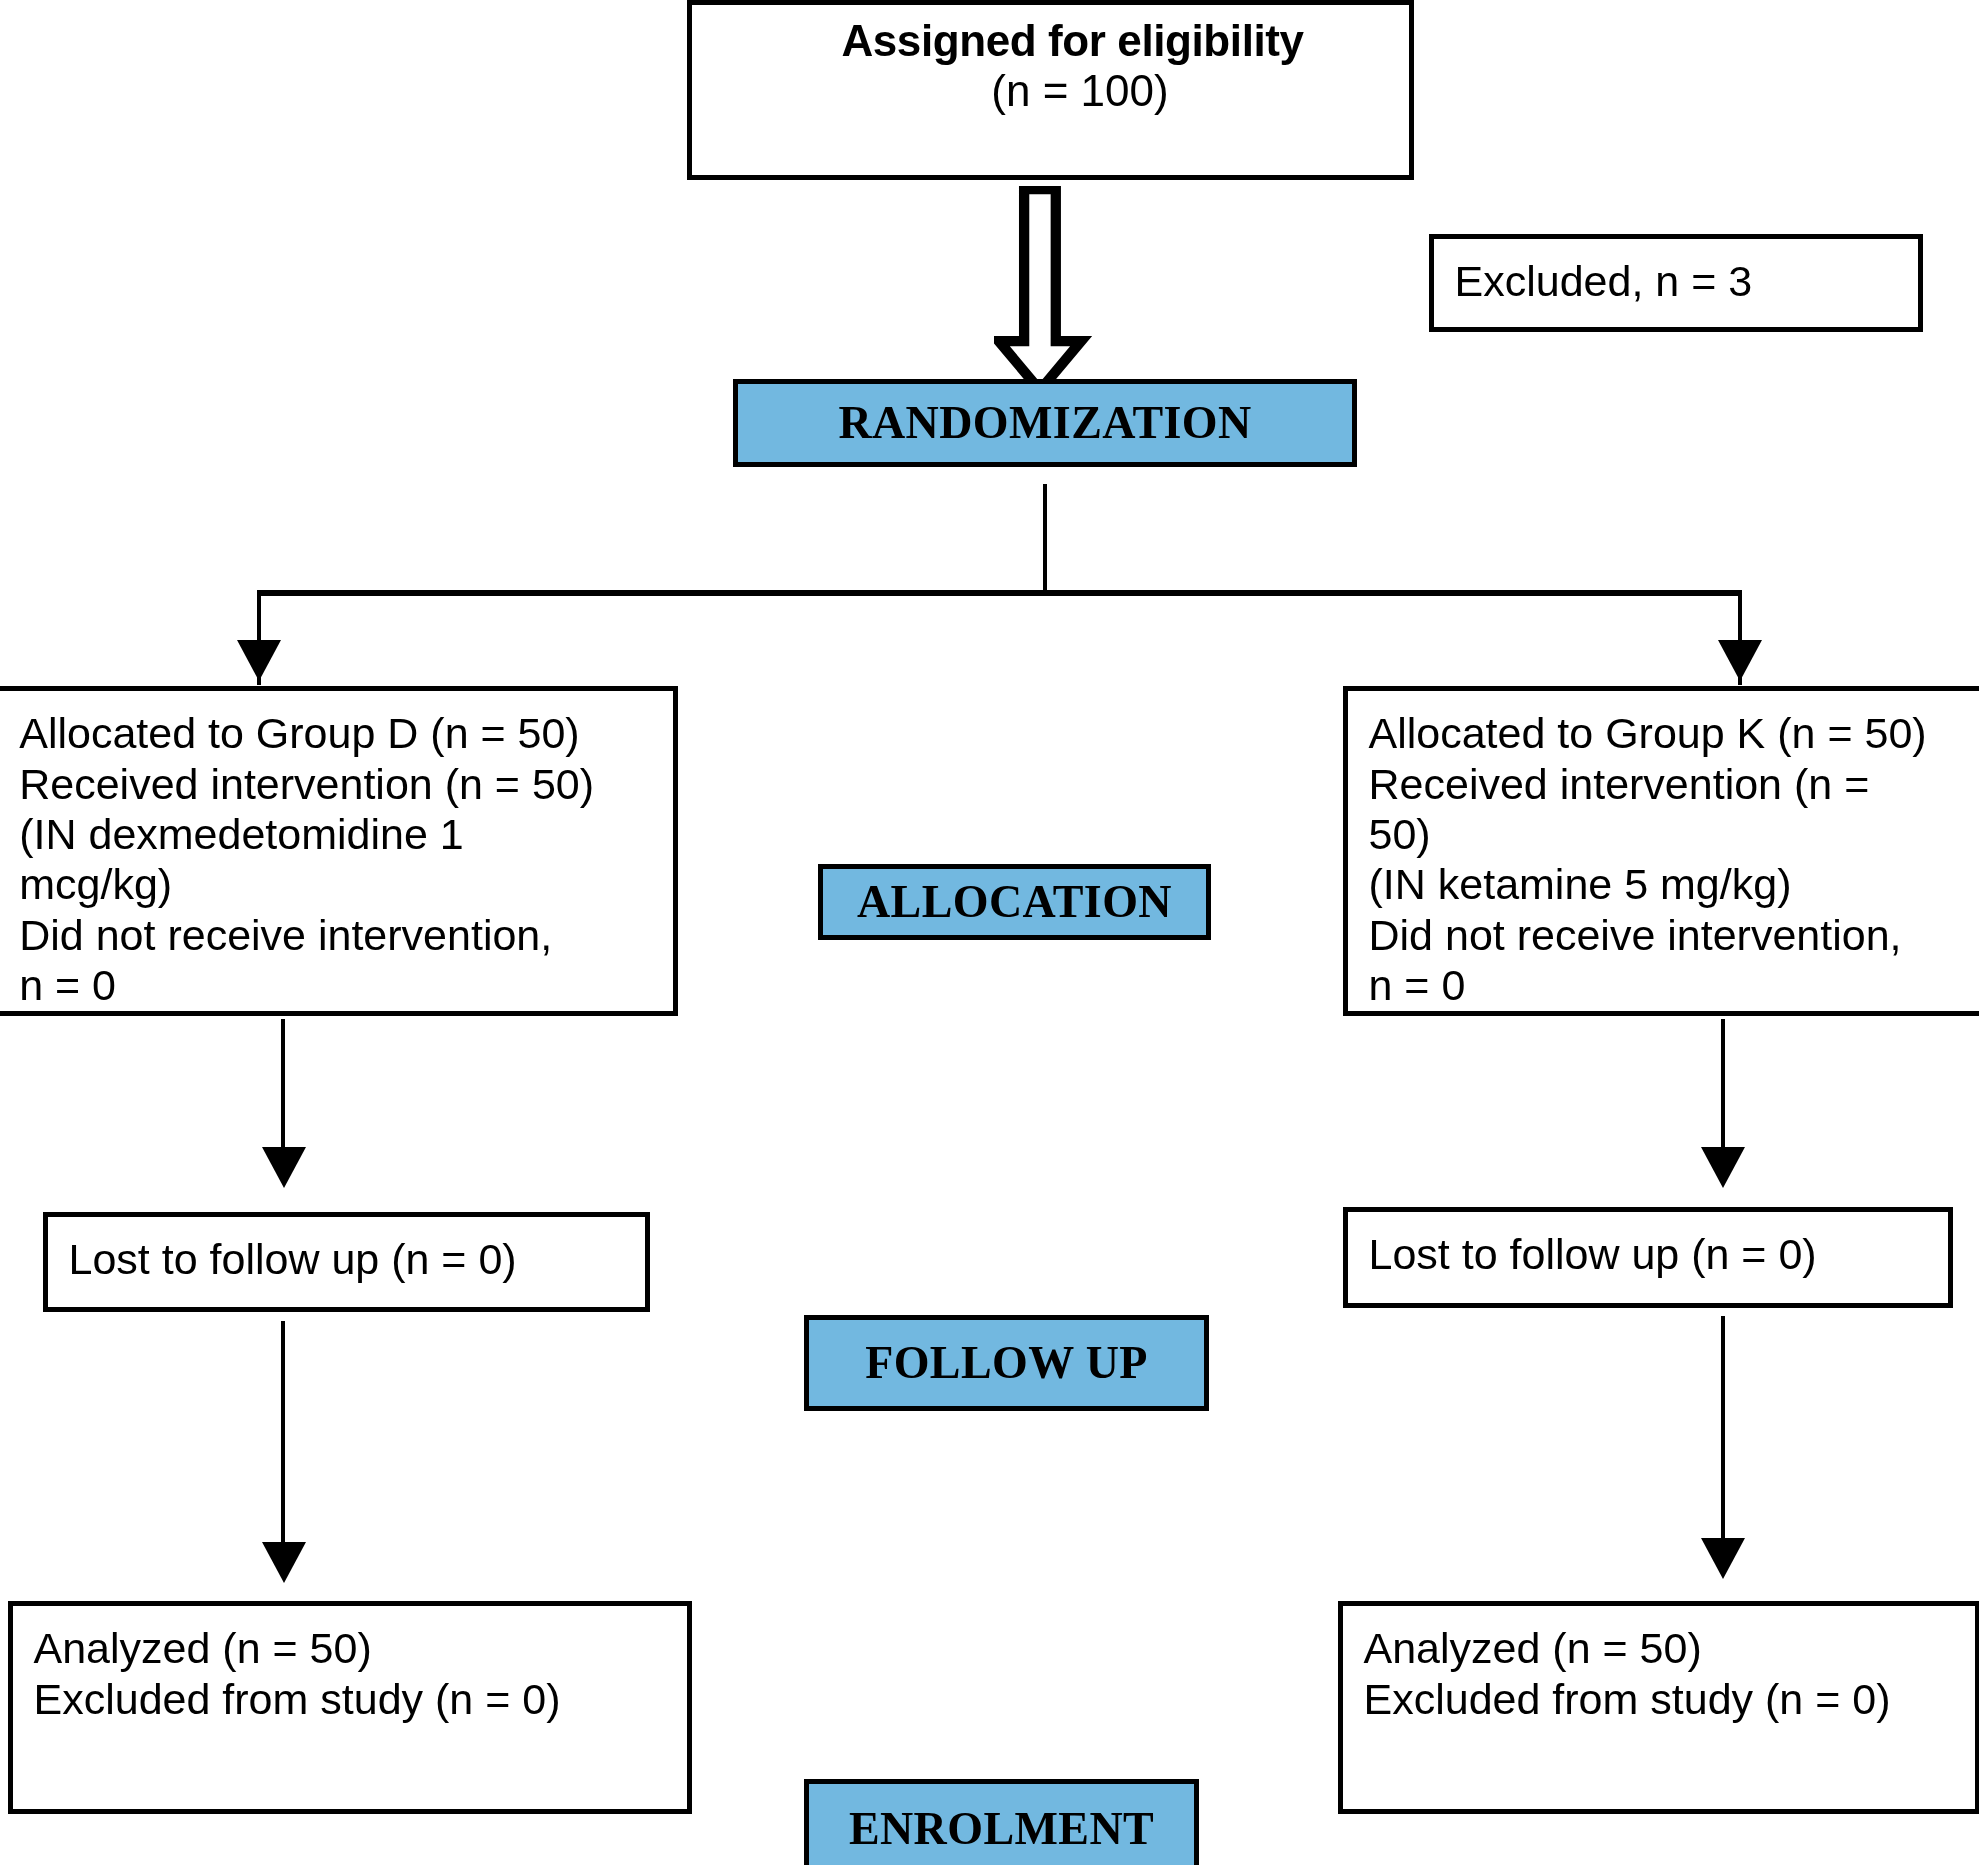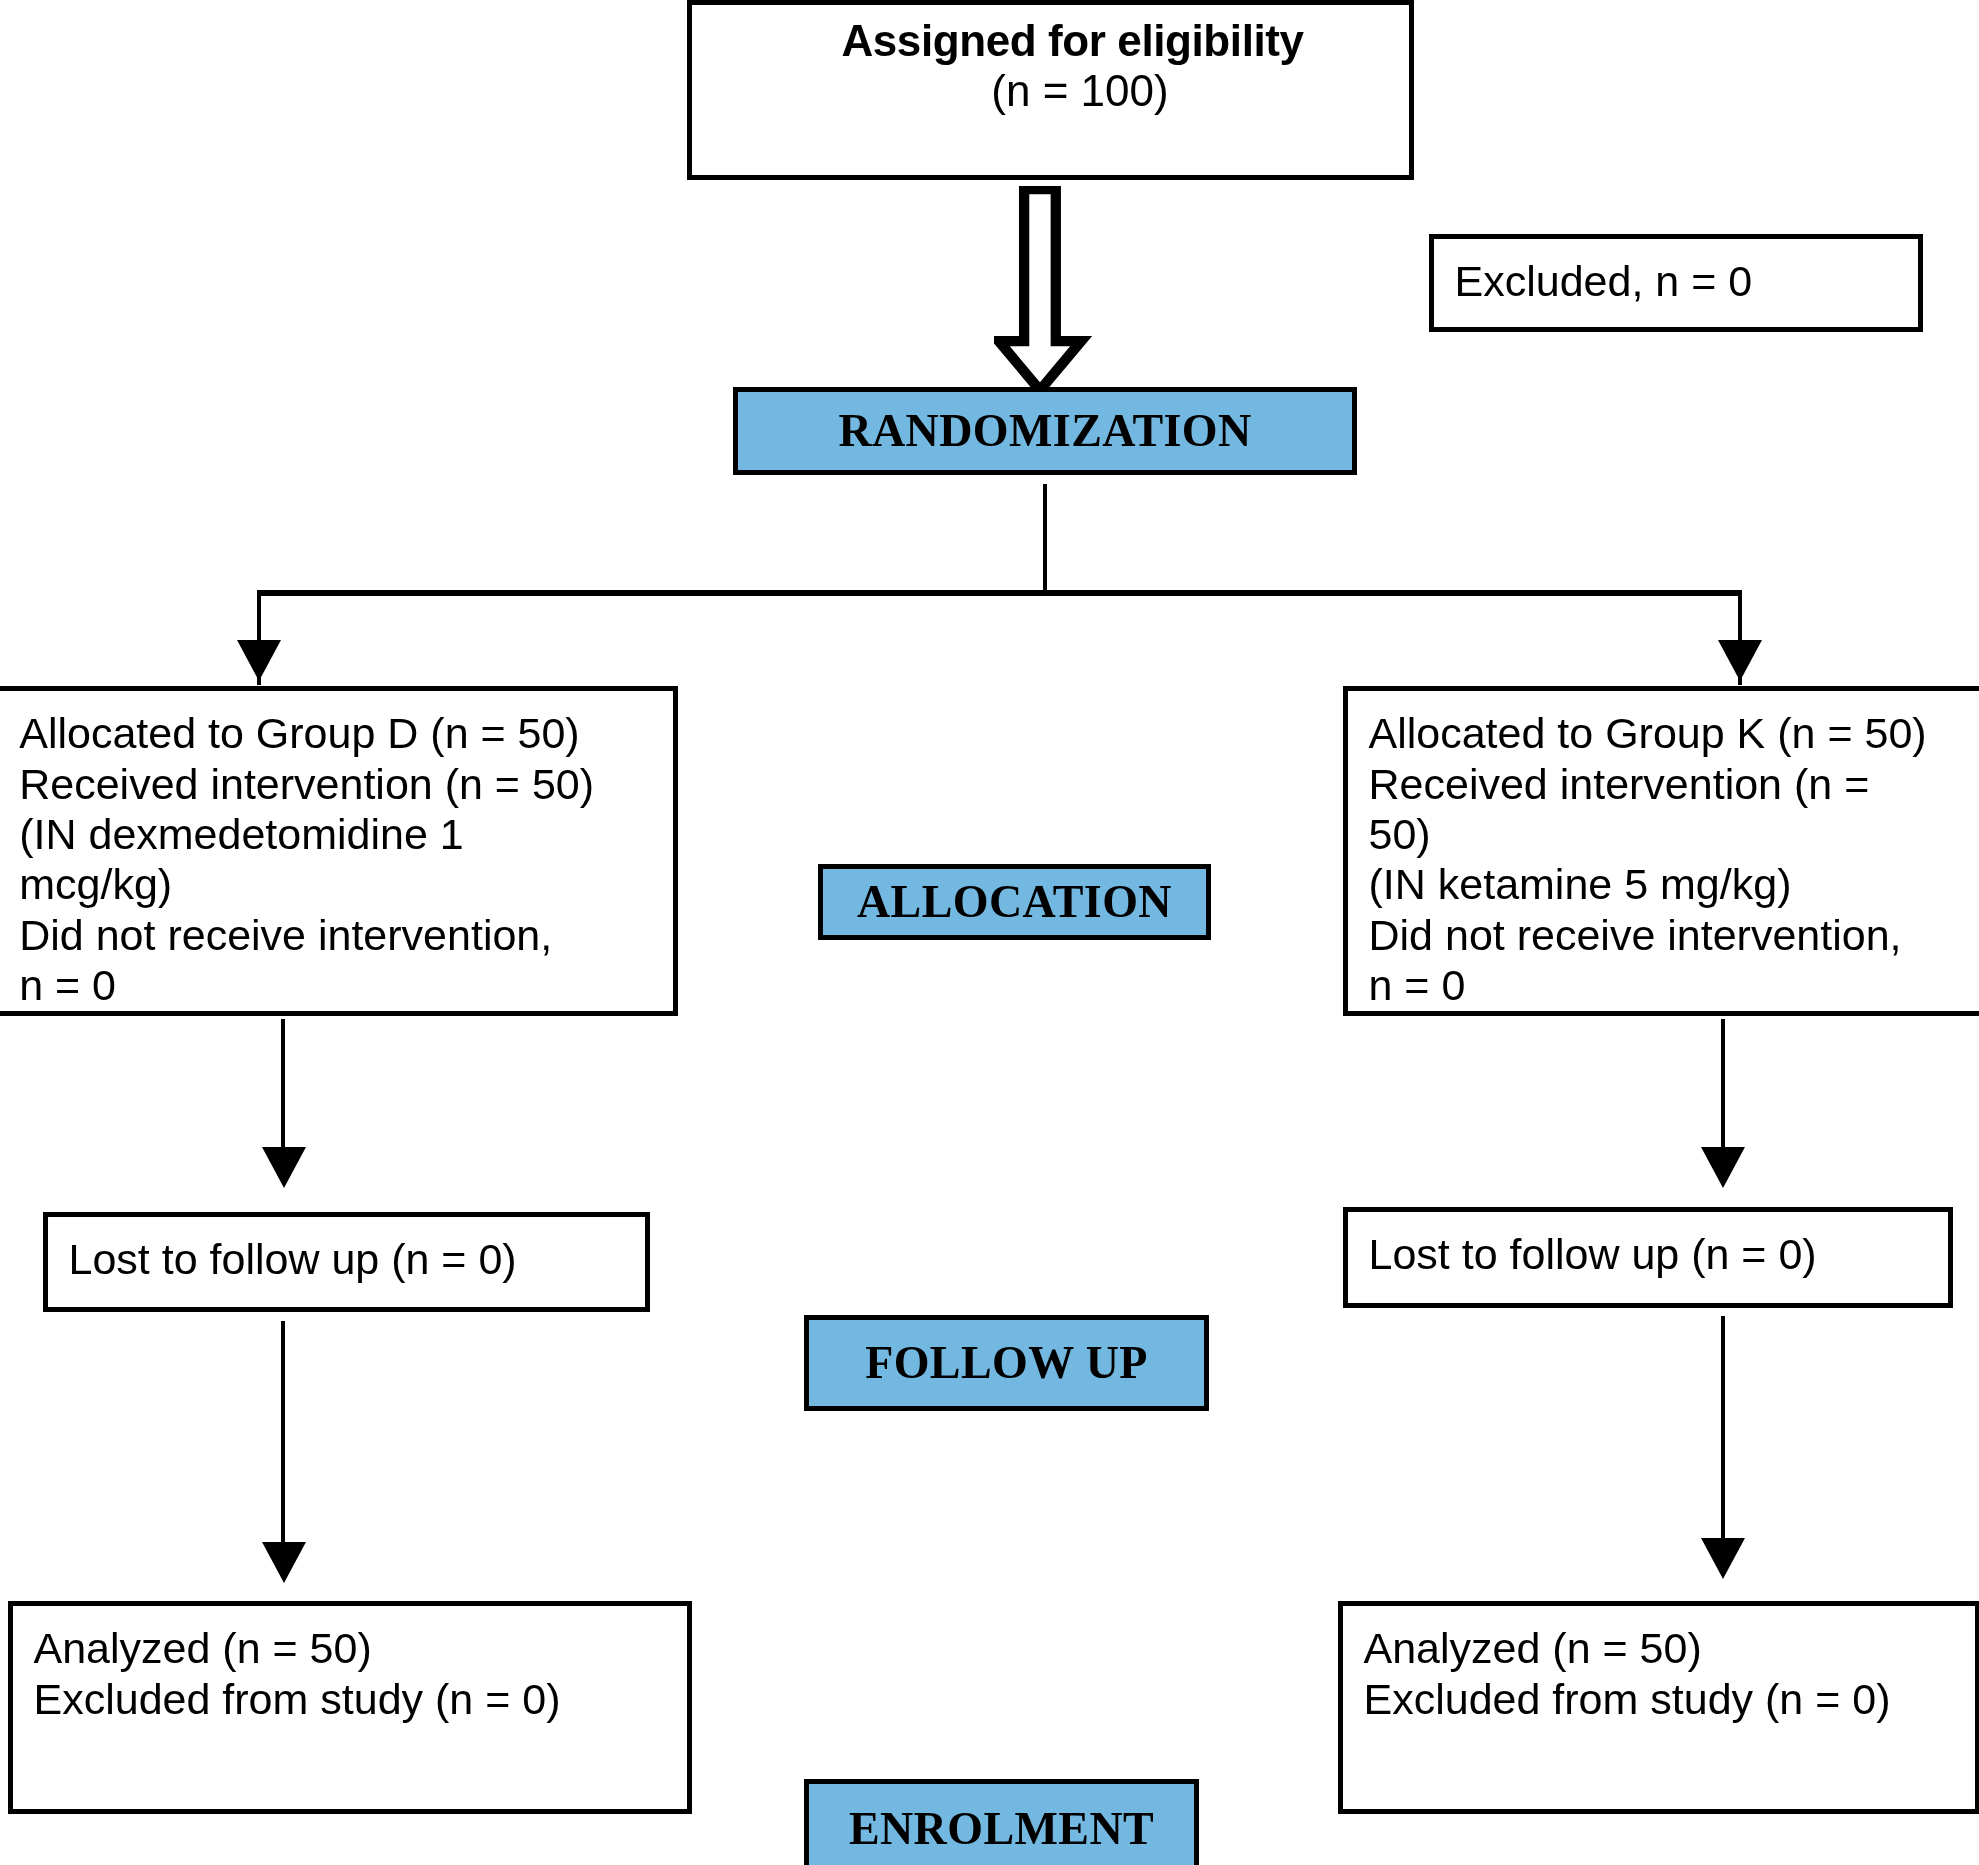--- a/index.html
+++ b/index.html
@@ -113,24 +113,24 @@
     <span class="hdr">Assigned for eligibility</span>
     <span class="sub">(n = 100)</span>
   </div>
 
   <svg class="blockarrow" style="left:994px; top:186px; width:103px; height:209px;" viewBox="0 0 130 264">
     <polygon points="38,4 78,4 78,196 110,196 58,258 6,196 38,196" fill="#ffffff" stroke="#000000" stroke-width="13" stroke-linejoin="miter"></polygon>
   </svg>
 
 
   <div class="box plainbox" style="left:1429px; top:234px; width:494px; height:98px;">
-    <span class="txt">Excluded, n = 0</span>
-  </div>
-
-  <div class="box stagebox" style="left:733px; top:387px; width:624px; height:88px;">
+    <span class="txt">Excluded, n = 3</span>
+  </div>
+
+  <div class="box stagebox" style="left:733px; top:379px; width:624px; height:88px;">
     <span class="txt">RANDOMIZATION</span>
   </div>
 
   <div class="vline" style="left:1043px; top:484px; height:112px;"></div>
   <div class="hline" style="left:257px; top:590px; width:1485px;"></div>
 
   <div class="vline" style="left:257px; top:590px; height:95px;"></div>
   <div class="arrowhead" style="left:237px; top:640px;"></div>
 
   <div class="vline" style="left:1738px; top:590px; height:95px;"></div>

